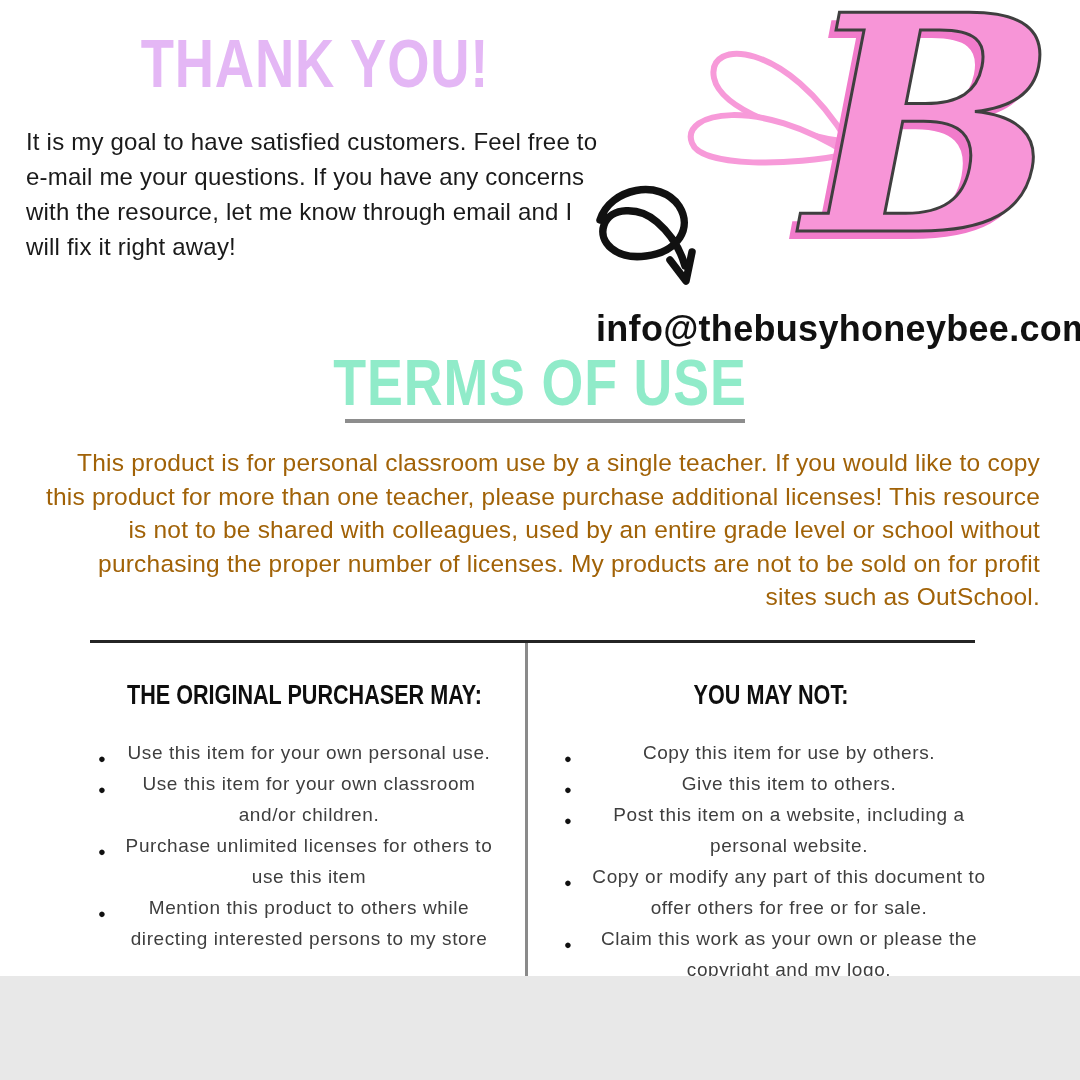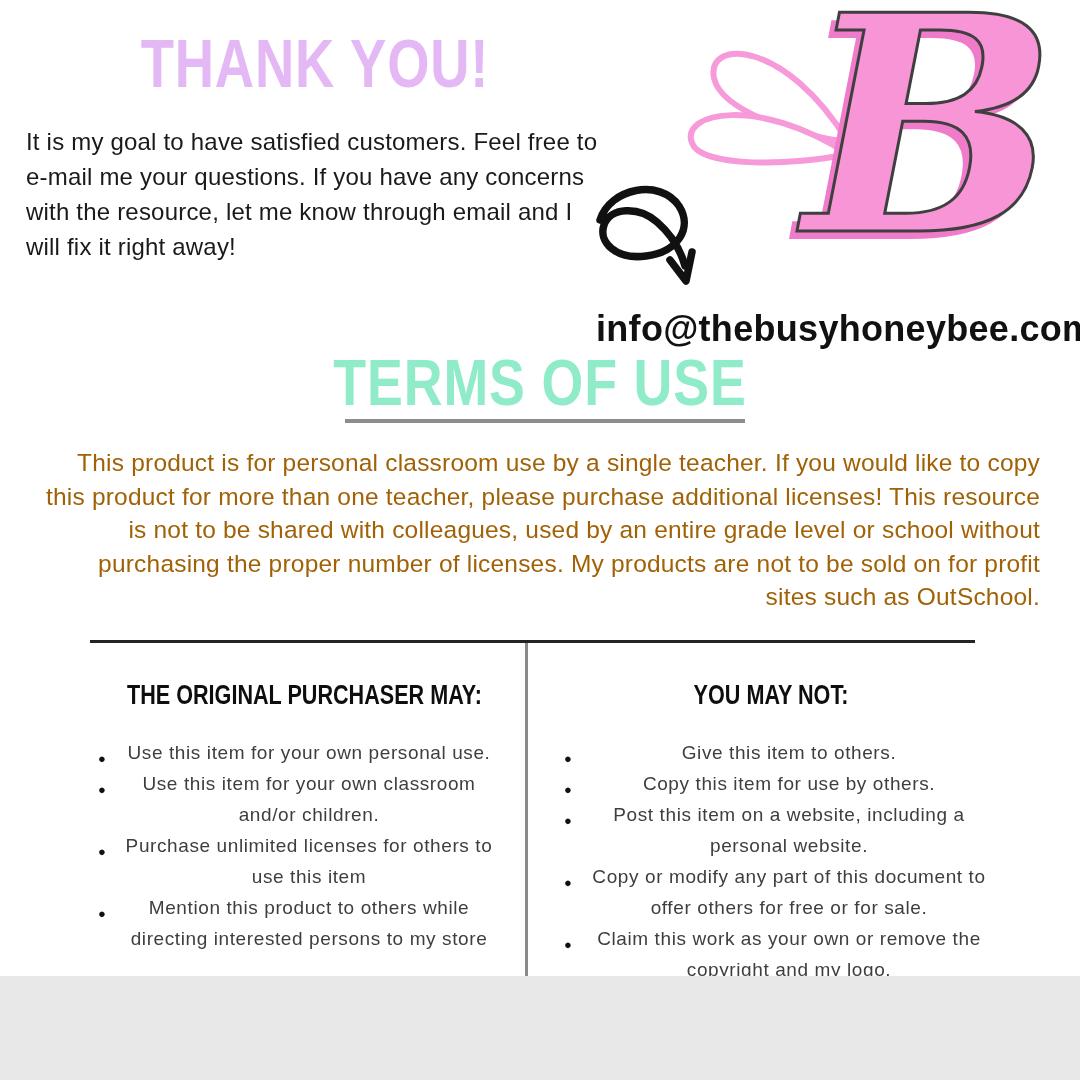--- a/index.html
+++ b/index.html
@@ -127,25 +127,25 @@
         <li>Use this item for your own personal use.</li>
         <li>Use this item for your own classroom and/or children.</li>
         <li>Purchase unlimited licenses for others to use this item</li>
         <li>Mention this product to others while directing interested persons to my store</li>
       </ul>
   </section>
 
   <section class="col col-right">
     <h2>YOU MAY NOT:</h2>
     <ul>
+        <li>Copy this item for use by others.</li>
         <li>Give this item to others.</li>
-        <li>Copy this item for use by others.</li>
         <li>Post this item on a website, including a personal website.</li>
         <li>Copy or modify any part of this document to offer others for free or for sale.</li>
-        <li>Claim this work as your own or remove the copyright and my logo.</li>
+        <li>Claim this work as your own or please the copyright and my logo.</li>
       </ul>
   </section>
 
   <div class="footer-logo">
     <div class="footer-top">THE BUSY</div>
     <svg class="footer-wings" width="44" height="36" viewBox="0 0 175 155">
       <path d="M 162 116 C 100 14 20 12 28 52 C 35 85 112 110 162 116 Z" fill="#ffffff" stroke="#F79AD9" stroke-width="12" stroke-linejoin="round"></path>
       <path d="M 162 128 C 72 70 -6 86 6 117 C 15 142 108 140 162 128 Z" fill="#ffffff" stroke="#F79AD9" stroke-width="12" stroke-linejoin="round"></path>
     </svg>
     <div class="honeybee-word"><span style="color: rgb(245, 163, 215);">H</span><span style="color: rgb(201, 166, 232);">o</span><span style="color: rgb(243, 181, 43);">n</span><span style="color: rgb(130, 220, 189);">e</span><span style="color: rgb(245, 163, 215);">y</span><span style="color: rgb(245, 163, 215);">B</span><span style="color: rgb(245, 163, 215);">e</span><span style="color: rgb(245, 163, 215);">e</span></div>

